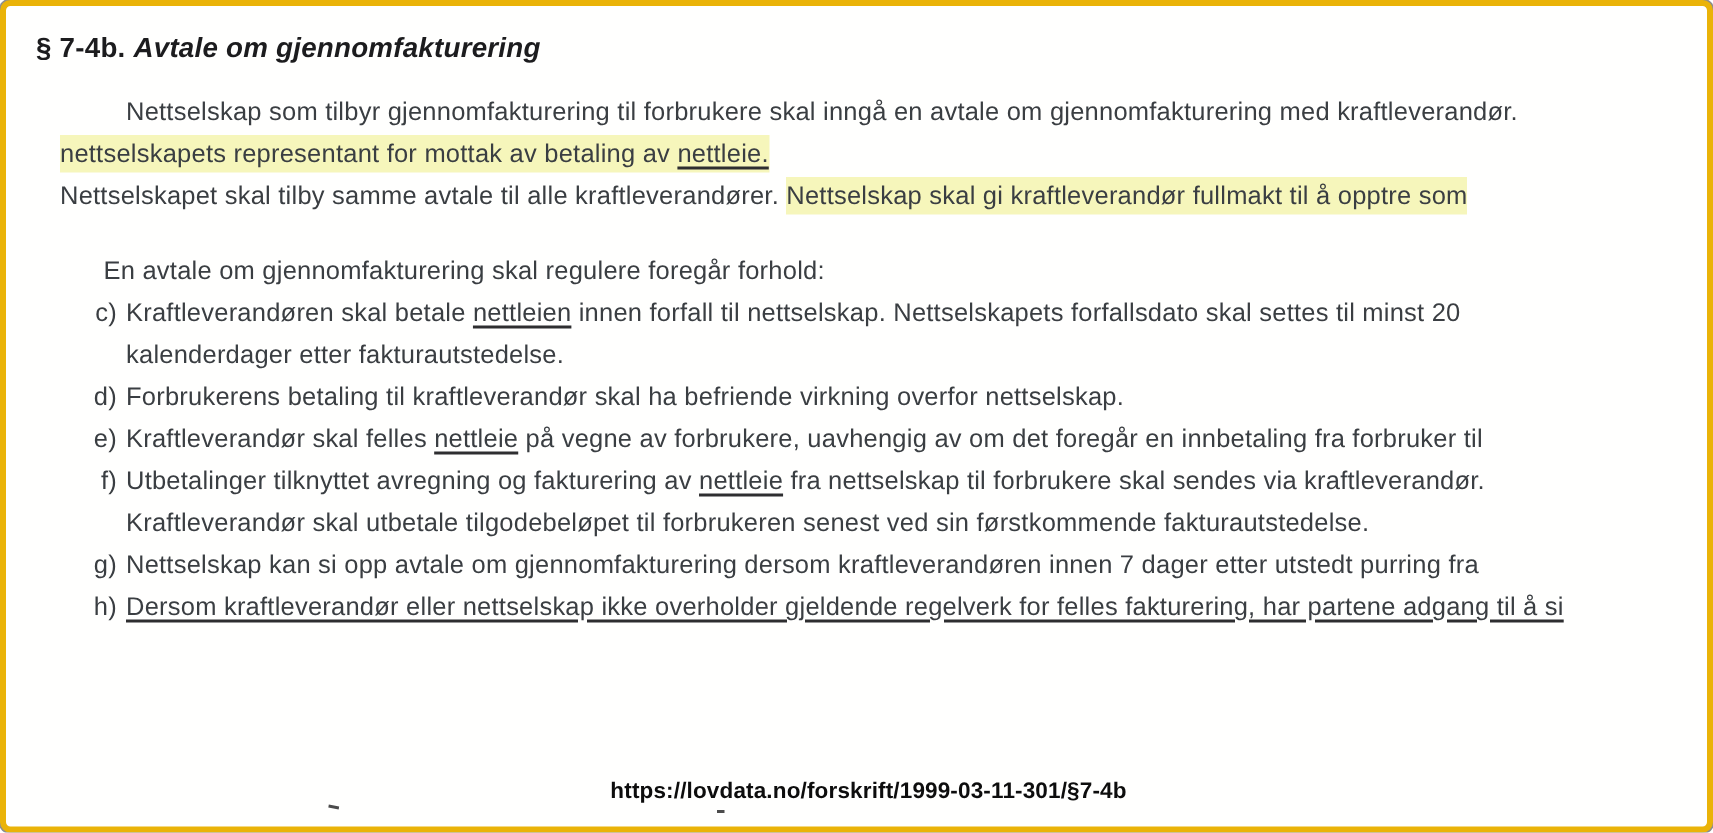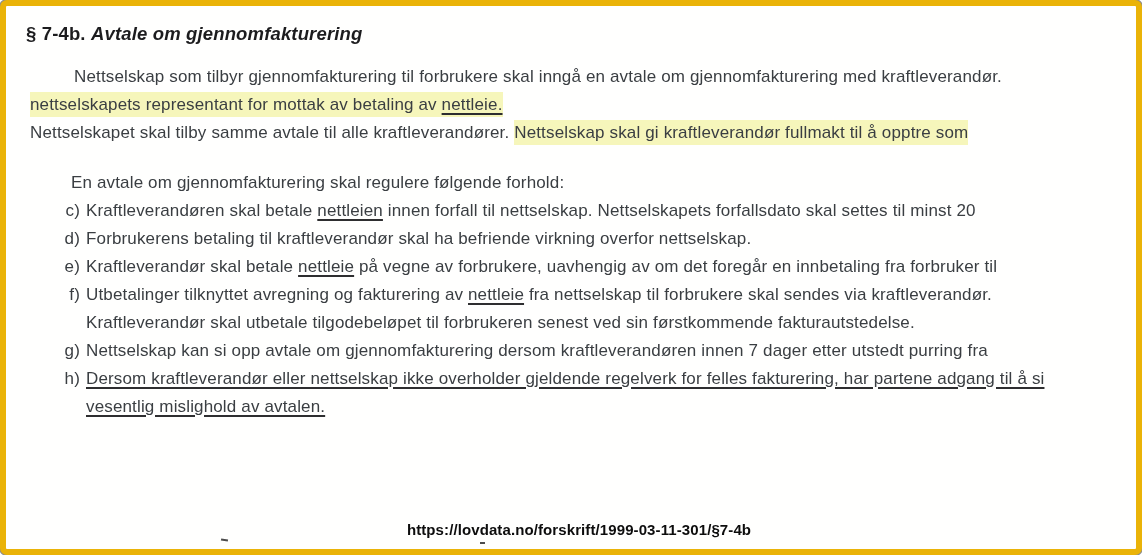--- a/index.html
+++ b/index.html
@@ -1,32 +1,32 @@
 <!DOCTYPE html>
 <html><head>
 <meta charset="utf-8">
 <style>
   html, body { margin: 0; padding: 0; background: #ffffff; }
   .frame {
     width: 1142px; height: 555px; box-sizing: border-box;
-    border: 6px solid #eab308; border-radius: 7px;
+    border: 4px solid #eab308; border-radius: 7px;
     box-shadow: 0 0 0 1px #8d8d8d;
     background: #fffffe;
     position: relative; overflow: hidden;
     font-family: "Liberation Sans", "DejaVu Sans", sans-serif;
     color: #3a3e42;
   }
   .content { padding: 15px 18px 0 20px; font-size: 17px; line-height: 28px; letter-spacing: 0.15px; }
   .heading {
     margin: 0 0 16px 0; font-size: 18.5px; line-height: 26px;
     font-weight: bold; color: #1c1c1e;
   }
   .heading .sect { font-style: normal; }
   .heading .name { font-style: italic; }
-  .para { margin: 4px; }
+  .para { margin: 16px; }
   .line { display: block; white-space: pre; }
   .indent { padding-left: 44px; }
   .list-intro { margin: 22px 0 0 0; padding-left: 45px; }
   .list { margin: 0; }
   .item { position: relative; padding-left: 60px; }
   .item .label { position: absolute; left: 0; top: 0; width: 54px; text-align: right; white-space: pre; }
   .hl { background: #f6f6bb; padding: 3px 0; }
   .u, .u-all {
     text-decoration: underline;
     text-decoration-thickness: 2px;
@@ -49,54 +49,54 @@
   <div class="content">
 
     <h1 class="heading"><span class="sect">§ 7-4b.</span> <span class="name">Avtale om gjennomfakturering</span></h1>
 
     <p class="para">
       <span class="line indent"><span>Nettselskap som tilbyr gjennomfakturering til forbrukere skal inngå en avtale om gjennomfakturering med kraftleverandør.</span></span>
       <span class="line"><span class="hl">nettselskapets representant for mottak av betaling av </span><span class="hl u">nettleie.</span></span>
       <span class="line"><span>Nettselskapet skal tilby samme avtale til alle kraftleverandører. </span><span class="hl">Nettselskap skal gi kraftleverandør fullmakt til å opptre som</span></span>
     </p>
 
-    <p class="para list-intro">En avtale om gjennomfakturering skal regulere følgende forhold:</p>
+    <p class="para list-intro">En avtale om gjennomfakturering skal regulere foregår forhold:</p>
 
     <div class="list">
 
       <div class="item">
         <span class="label">c)</span>
         <span class="line"><span>Kraftleverandøren skal betale </span><span class="u">nettleien</span><span> innen forfall til nettselskap. Nettselskapets forfallsdato skal settes til minst 20</span></span>
+        <span class="line">kalenderdager etter fakturautstedelse.</span>
       </div>
 
       <div class="item">
         <span class="label">d)</span>
         <span class="line">Forbrukerens betaling til kraftleverandør skal ha befriende virkning overfor nettselskap.</span>
       </div>
 
       <div class="item">
         <span class="label">e)</span>
-        <span class="line"><span>Kraftleverandør skal betale </span><span class="u">nettleie</span><span> på vegne av forbrukere, uavhengig av om det foregår en innbetaling fra forbruker til</span></span>
+        <span class="line"><span>Kraftleverandør skal felles </span><span class="u">nettleie</span><span> på vegne av forbrukere, uavhengig av om det foregår en innbetaling fra forbruker til</span></span>
       </div>
 
       <div class="item">
         <span class="label">f)</span>
         <span class="line"><span>Utbetalinger tilknyttet avregning og fakturering av </span><span class="u">nettleie</span><span> fra nettselskap til forbrukere skal sendes via kraftleverandør.</span></span>
         <span class="line">Kraftleverandør skal utbetale tilgodebeløpet til forbrukeren senest ved sin førstkommende fakturautstedelse.</span>
       </div>
 
       <div class="item">
         <span class="label">g)</span>
         <span class="line">Nettselskap kan si opp avtale om gjennomfakturering dersom kraftleverandøren innen 7 dager etter utstedt purring fra</span>
       </div>
 
       <div class="item">
         <span class="label">h)</span>
         <span class="line"><span class="u-all">Dersom kraftleverandør eller nettselskap ikke overholder gjeldende regelverk for felles fakturering, har partene adgang til å si</span></span>
-        <span class="line"><span class="u-all">vesentlig mislighold av avtalen.</span></span>
       </div>
 
     </div>
   </div>
 
   <div class="source">https://lovdata.no/forskrift/1999-03-11-301/§7-4b</div>
 
   <div class="frag frag-1"></div>
   <div class="frag frag-2"></div>
 </div>

